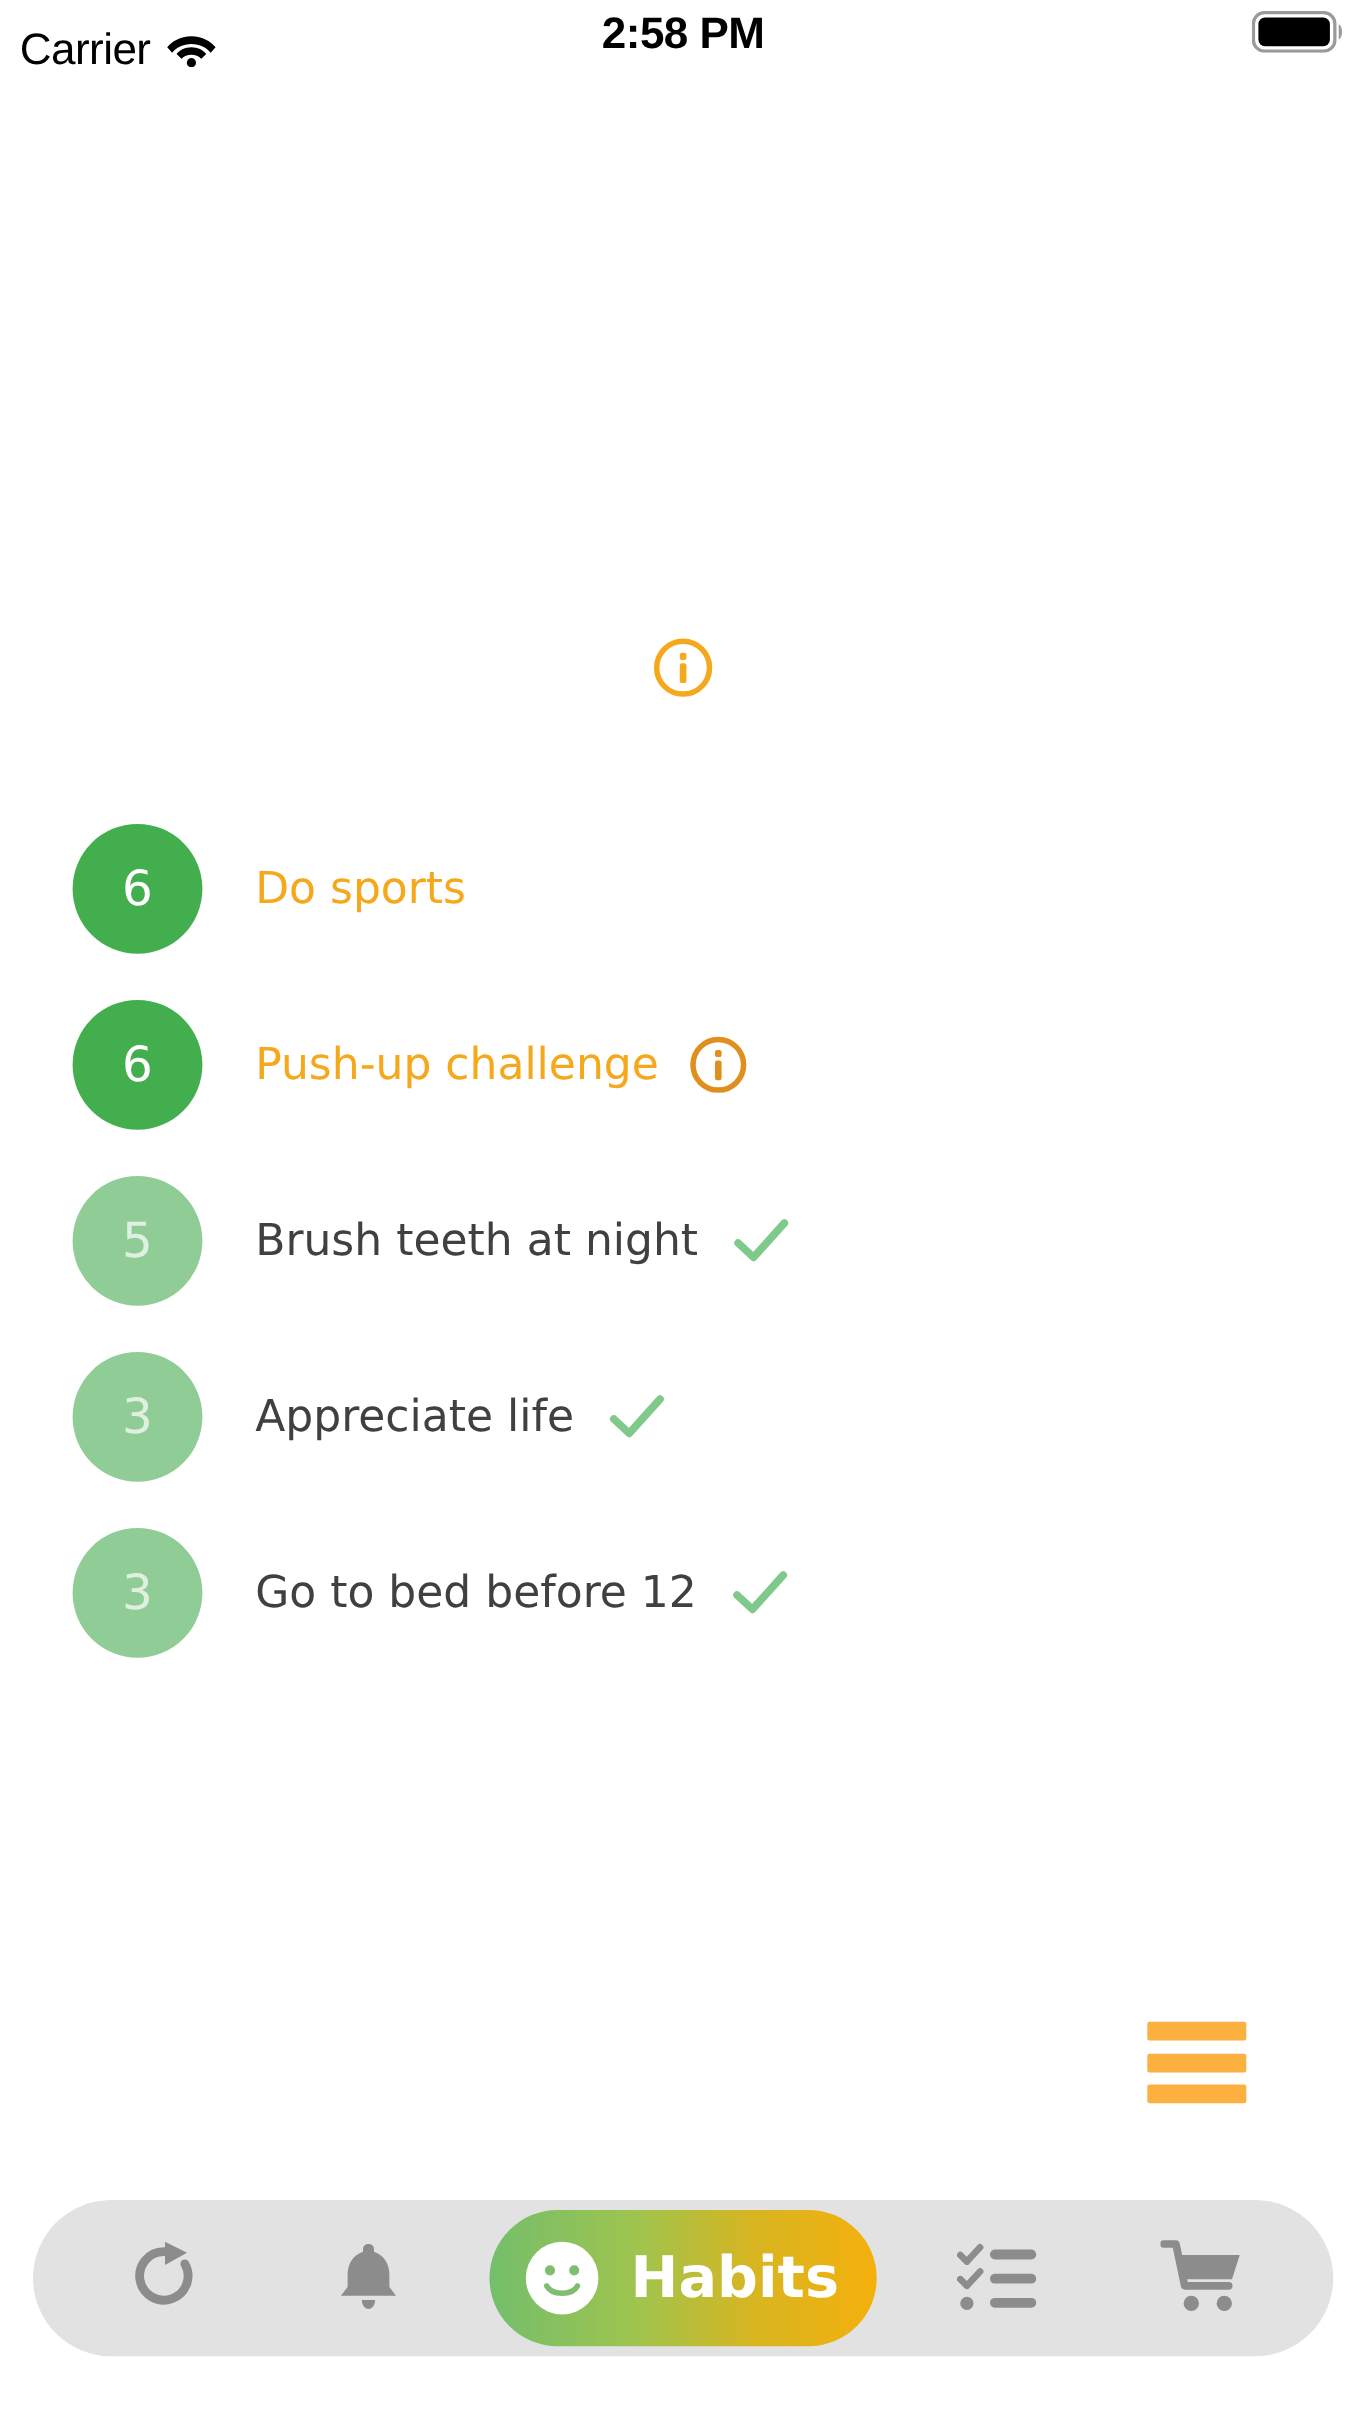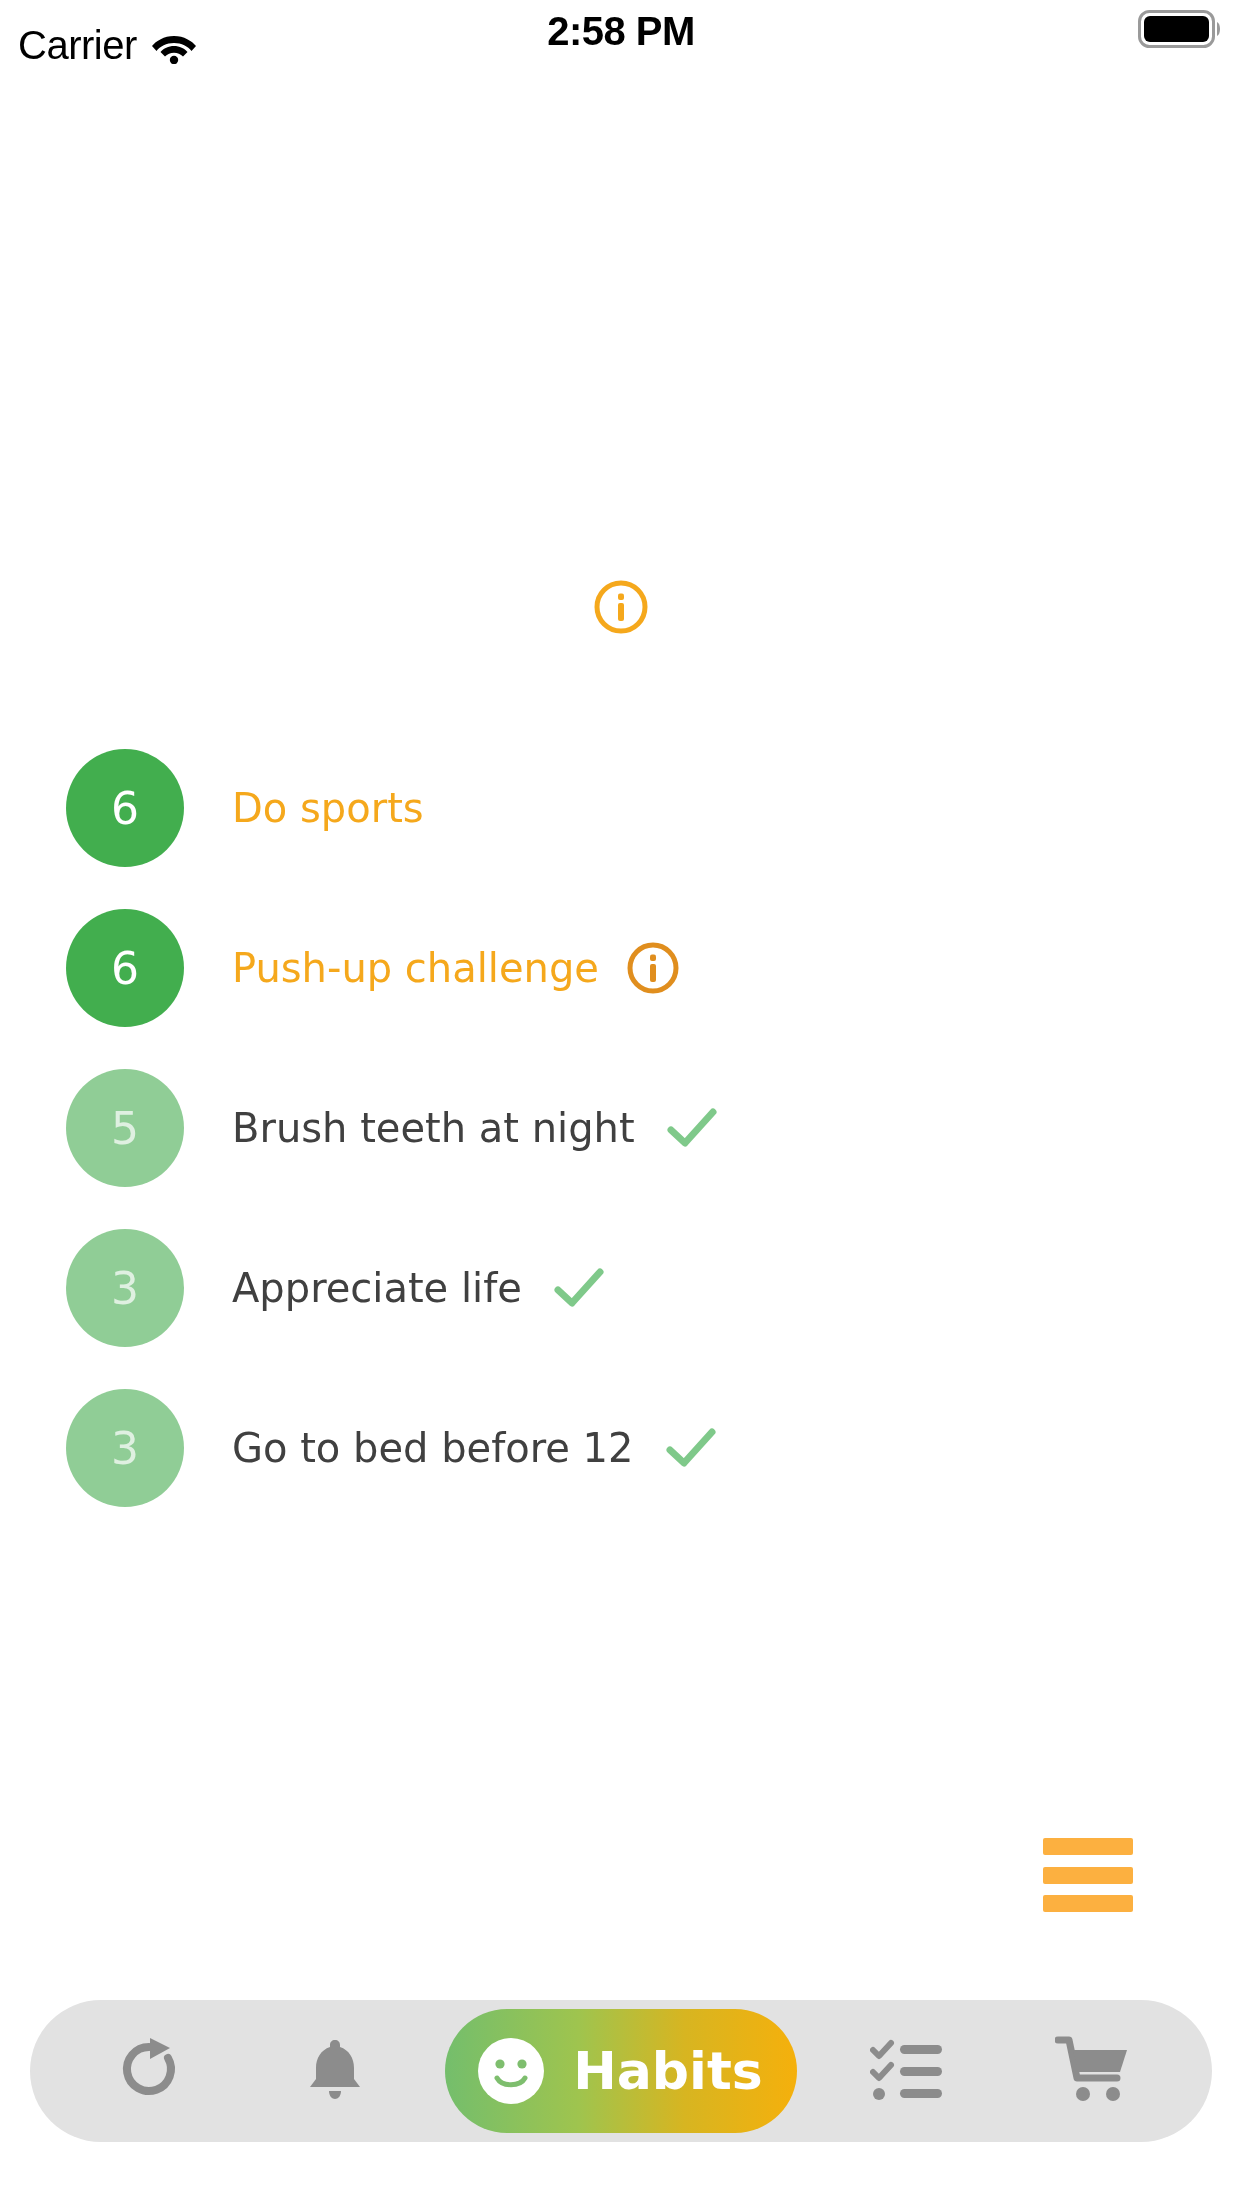--- a/index.html
+++ b/index.html
@@ -25,21 +25,21 @@
     top:0; left:0;
     width:1242px;
     height:62px;
     display:flex;
     align-items:center;
   }
   .status-left {
     position:absolute;
     left:18px;
     display:flex;
-    align-items:flex-end;
+    align-items:center;
     gap:14px;
     margin-top:29px;
   }
   .carrier-text {
     font-family:"Liberation Sans", sans-serif;
     font-size:40px;
     color:#000000;
     letter-spacing:-0.5px;
   }
   .wifi-icon { display:block; }

